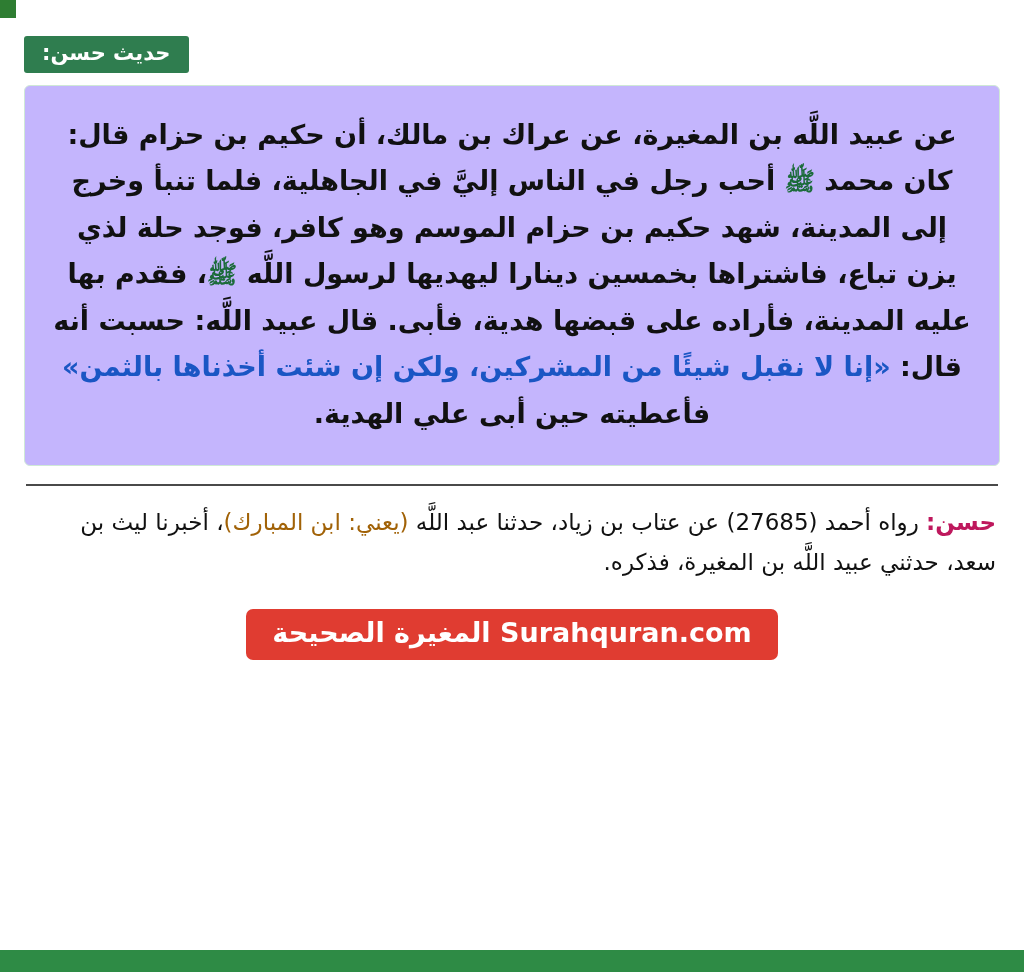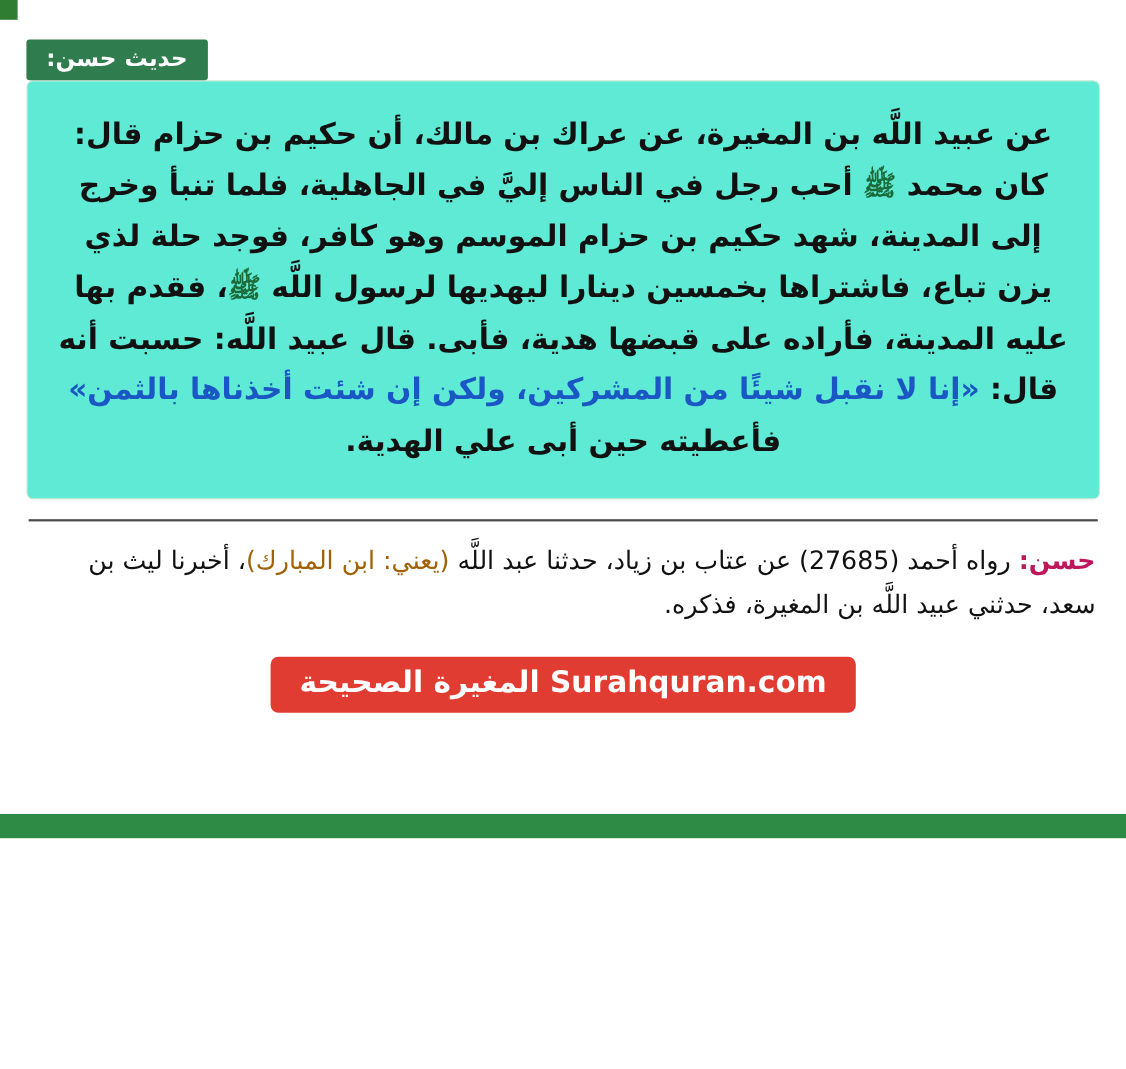--- a/index.html
+++ b/index.html
@@ -10,21 +10,21 @@
   body {
     width: 1024px;
     height: 972px;
     font-family: "DejaVu Sans", "Liberation Sans", sans-serif;
     position: relative;
     overflow: hidden;
   }
   .page {
     position: relative;
     width: 1024px;
-    height: 762px;
+    height: 972px;
     box-sizing: border-box;
     background: #ffffff;
   }
 
   
   .corner-accent {
     position: absolute;
     top: 0;
     left: 0;
     width: 16px;
@@ -63,21 +63,22 @@
     font-size: 21px;
     font-weight: bold;
     padding: 7px 18px 9px 18px;
     border-radius: 3px;
     line-height: 1;
     letter-spacing: 0;
   }
 
   
   .hadith-box {
-    background: #5eead4;
+    margin-top: 12px;
+    background: #c4b5fd;
     border: 1px solid #cfe9d6;
     border-radius: 6px;
     padding: 26px 26px 28px 26px;
     box-sizing: border-box;
   }
   .hadith-text {
     font-size: 27px;
     font-weight: bold;
     line-height: 1.72;
     color: #111111;

